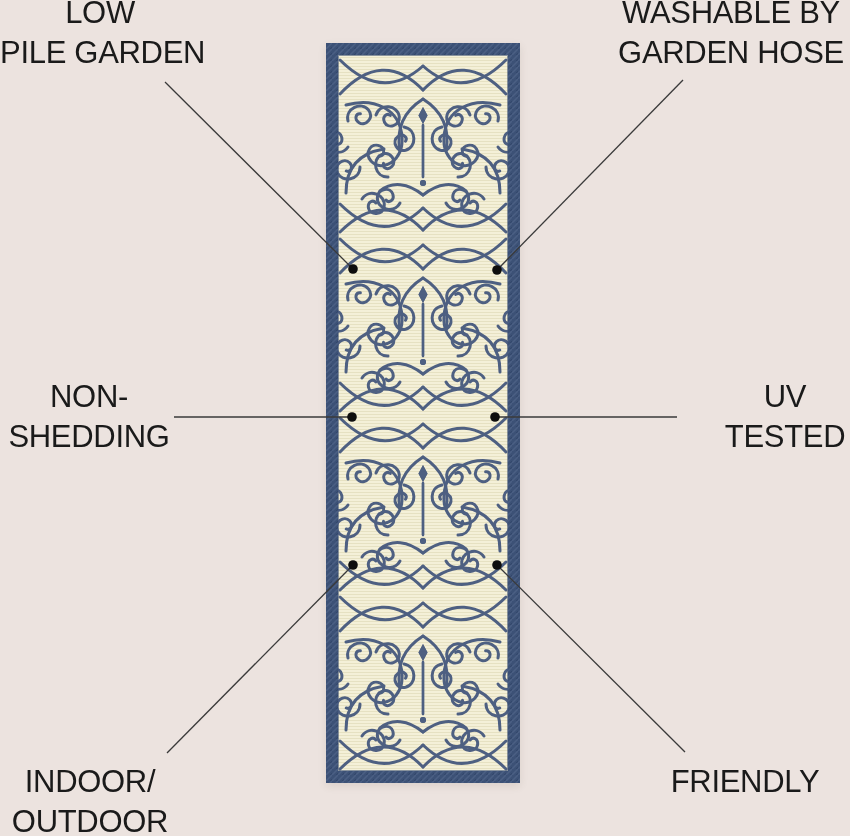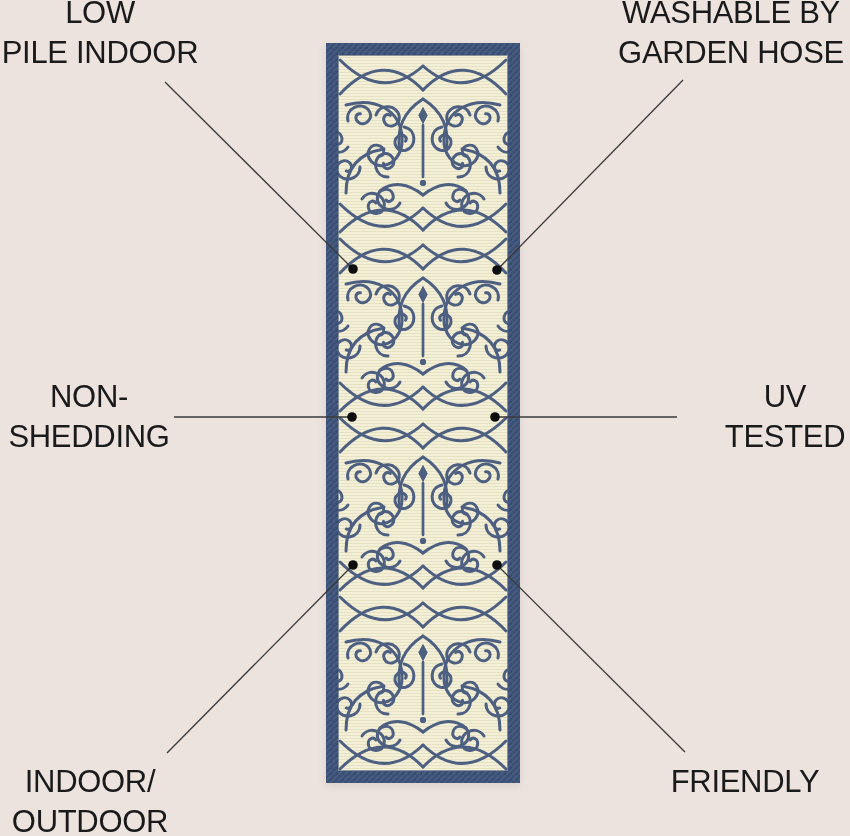--- a/index.html
+++ b/index.html
@@ -122,21 +122,21 @@
       <circle cx="497" cy="270" r="4.8"></circle>
       <circle cx="352" cy="417" r="4.8"></circle>
       <circle cx="495" cy="417" r="4.8"></circle>
       <circle cx="353" cy="565" r="4.8"></circle>
       <circle cx="497" cy="565" r="4.8"></circle>
     </g>
   </svg>
 
   <div class="callout pos-tl">
     <span class="line">LOW</span>
-    <span class="line">PILE INDOOR</span>
+    <span class="line">PILE GARDEN</span>
   </div>
   <div class="callout pos-tr">
     <span class="line">WASHABLE BY</span>
     <span class="line">GARDEN HOSE</span>
   </div>
   <div class="callout pos-ml">
     <span class="line">NON-</span>
     <span class="line">SHEDDING</span>
   </div>
   <div class="callout pos-mr">

